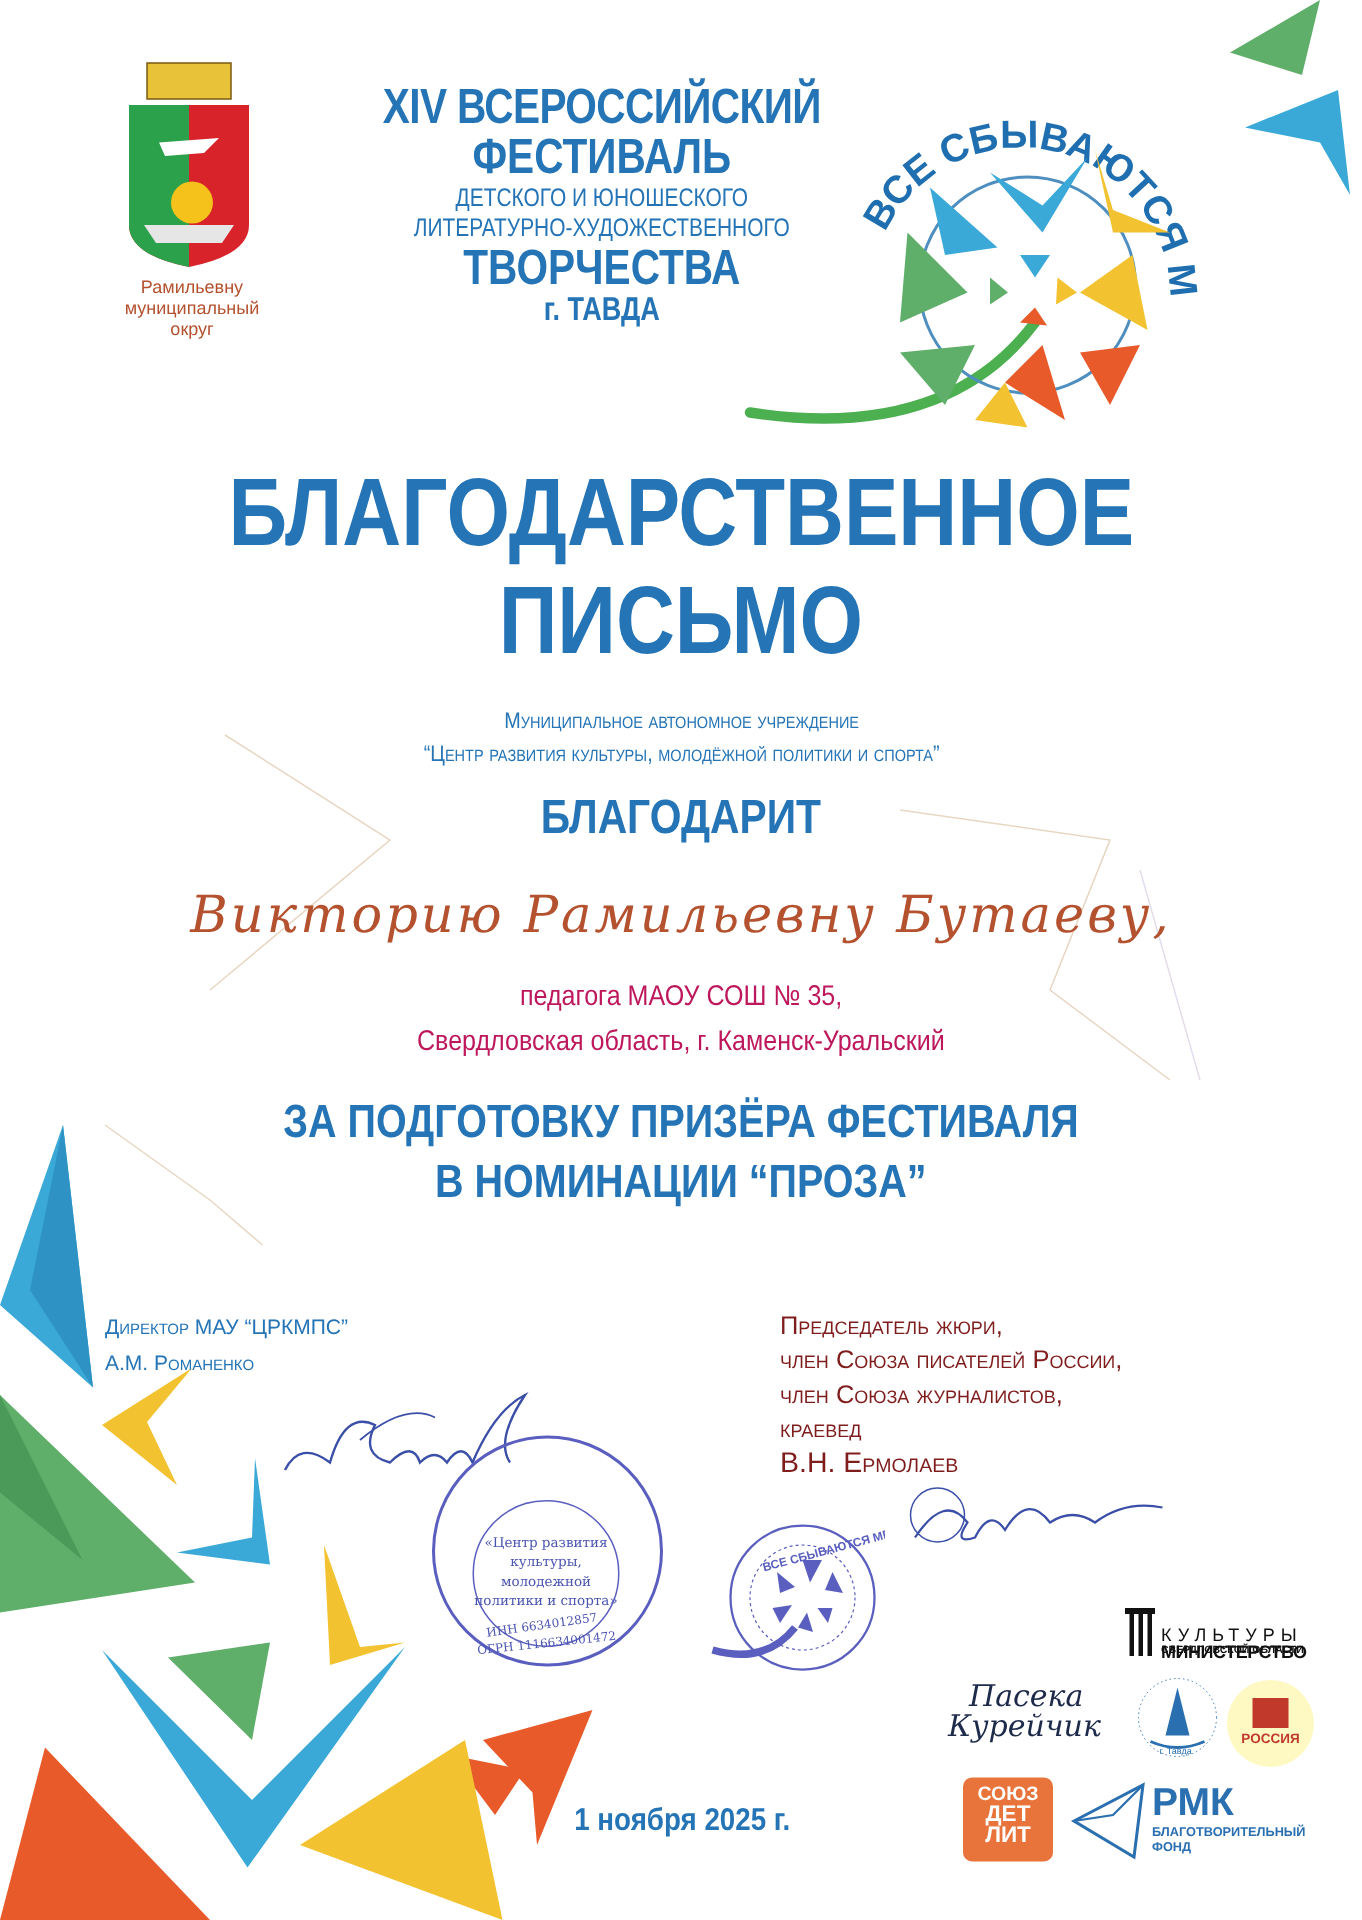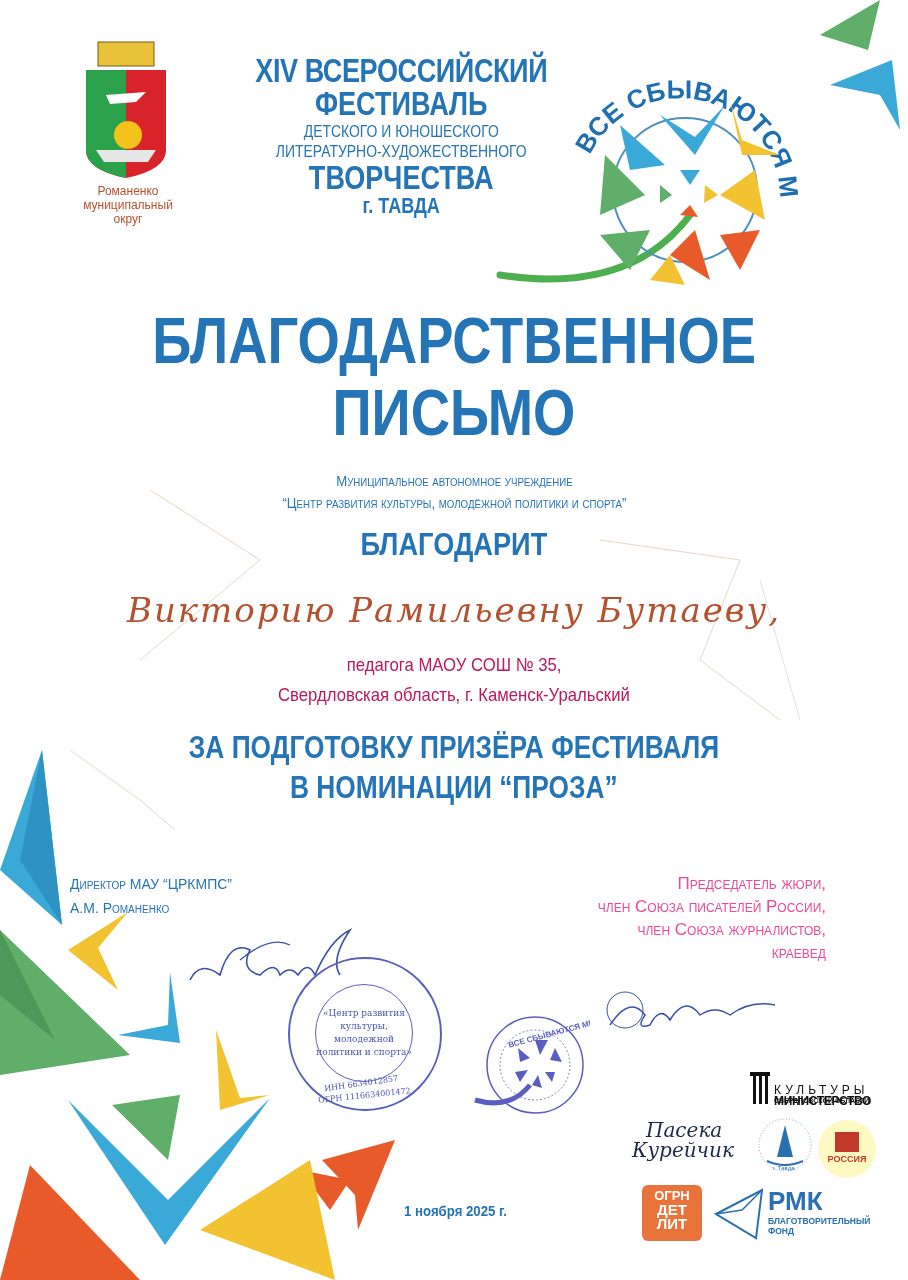--- a/index.html
+++ b/index.html
@@ -23,26 +23,26 @@
   #org { left:0; top:470px; width:908px; text-align:center; font-size:15px; line-height:22px; color:#2474b6; }
   #org span { display:inline-block; transform:scaleX(0.88); }
   #thanks { left:0; top:526px; width:908px; text-align:center; font-size:32px; font-weight:bold; color:#2474b6; }
   #thanks span{ display:inline-block; transform:scaleX(0.85); }
   #recipient { left:0; top:590px; width:908px; text-align:center; font-family:"DejaVu Serif", serif; font-style:italic; font-size:34px; color:#b4512e; letter-spacing:2px; }
   #recipient-info { left:0; top:650px; width:908px; text-align:center; font-size:19px; line-height:30px; color:#be185d;text-decoration:underline; }
   #recipient-info span { display:inline-block; transform:scaleX(0.88); }
   #reason { left:0; top:728px; width:908px; text-align:center; font-size:31px; font-weight:bold; line-height:40px; color:#2474b6; }
   #reason span { display:inline-block; transform:scaleX(0.85); }
   #sig-left { left:70px; top:872px; width:240px; text-align:left; font-size:14px; line-height:24px; color:#2474b6; }
-  #sig-right { left:520px; top:872px; width:306px; text-align:right; font-size:17px; line-height:23px; color:#ec4899; }
-  #date { left:360px; top:1202px; width:190px; text-align:center; font-size:15px; font-weight:bold; color:#2474b6; }
+  #sig-right { left:520px; top:872px; width:306px; font-size:17px; line-height:23px; color:#7f1d1d; }
+  #date { left:360px; top:1202px; width:190px; text-align:center; font-size:21px; font-weight:bold; color:#2474b6; }
   #date span { display:inline-block; transform:scaleX(0.88); }
   .stamp-round { border:2px solid #5a5fbf; border-radius:50%; color:#4b55b0; }
   #stamp1 { left:288px; top:957px; width:150px; height:150px; }
-  #stamp1 .inner { position:absolute; left:25px; top:25px; width:96px; height:96px; border:1.5px solid #5a5fbf; border-radius:50%;
+  #stamp1 .inner { position:absolute; left:25px; top:41px; width:96px; height:96px; border:1.5px solid #5a5fbf; border-radius:50%;
                    display:flex; align-items:center; justify-content:center; text-align:center; font-family:"DejaVu Serif", serif; font-size:9px; line-height:13px; color:#4b55b0; }
   #stamp1 .ring { position:absolute; font-family:"DejaVu Serif", serif; font-size:8px; color:#4b55b0; white-space:nowrap; }
   #stamp2 { left:470px; top:1010px; width:120px; height:110px; }
   .logo-block { position:absolute; }
   #min-kult { left:748px; top:1068px; width:130px; height:42px; }
   #min-kult .txt1 { position:absolute; left:26px; top:2px; font-size:12px; font-weight:bold; color:#111; letter-spacing:-0.3px;margin-top:24px;}
   #min-kult .txt2 { position:absolute; left:26px; top:15px; font-size:12px; font-weight:normal; color:#111; letter-spacing:4px;}
   #min-kult .txt3 { position:absolute; left:26px; top:29px; font-size:7px; font-weight:bold; color:#111;}
   #paseka { left:632px; top:1120px; width:120px; height:50px; font-family:"DejaVu Serif", serif; font-style:italic; color:#1d2a4a; font-size:20px; line-height:20px; }
   #library { left:755px; top:1117px; width:60px; height:58px; }
@@ -90,21 +90,21 @@
     <rect x="22" y="2" width="56" height="24" fill="#e8c33a"></rect>
     <rect x="22" y="2" width="56" height="24" fill="none" stroke="#7a5a10" stroke-width="1"></rect>
     <path d="M10,30 L90,30 L90,110 Q90,130 50,138 Q10,130 10,110 Z" fill="#d8232a"></path>
     <path d="M10,30 L50,30 L50,138 Q10,130 10,110 Z" fill="#2aa14a"></path>
     <circle cx="52" cy="95" r="14" fill="#f4c21a"></circle>
     <path d="M20,110 L80,110 L72,122 L28,122 Z" fill="#e6e6e6"></path>
     <path d="M30,55 L70,52 L60,62 L34,64 Z" fill="#ffffff"></path>
   </svg>
 </div>
 <div class="abs" id="emblem-caption">
-  <div>Романенко</div>
+  <div>Рамильевну</div>
   <div>муниципальный</div>
   <div>округ</div>
 </div>
 
 <div class="abs blue" id="fest-title">
   <div class="l1">XIV ВСЕРОССИЙСКИЙ</div>
   <div class="l2">ФЕСТИВАЛЬ</div>
   <div class="l3">ДЕТСКОГО И ЮНОШЕСКОГО</div>
   <div class="l3" style="margin-top:0">ЛИТЕРАТУРНО-ХУДОЖЕСТВЕННОГО</div>
   <div class="l4">ТВОРЧЕСТВА</div>
@@ -172,20 +172,21 @@
 <svg class="abs" style="left:180px;top:920px" width="200" height="80">
   <path d="M10,60 Q20,40 40,55 Q50,20 70,30 Q60,50 80,55 Q95,40 100,55 Q110,45 118,55 Q128,40 135,55 Q150,20 170,10 Q150,40 160,55" fill="none" stroke="#3b4fa8" stroke-width="1.6"></path>
   <path d="M60,40 Q90,15 110,25" fill="none" stroke="#3b4fa8" stroke-width="1.2"></path>
 </svg>
 
 <div class="abs sc" id="sig-right">
   <div>Председатель жюри,</div>
   <div>член Союза писателей России,</div>
   <div>член Союза журналистов,</div>
   <div>краевед</div>
+  <div style="font-size:19px">В.Н. Ермолаев</div>
 </div>
 <svg class="abs" style="left:590px;top:985px" width="200" height="60">
   <path d="M20,40 Q40,10 55,30 Q45,45 60,40 Q70,20 80,35 Q95,10 110,30 Q125,20 140,30 Q160,15 185,20" fill="none" stroke="#3b4fa8" stroke-width="1.5"></path>
   <circle cx="35" cy="25" r="18" fill="none" stroke="#3b4fa8" stroke-width="1"></circle>
 </svg>
 
 <div class="abs stamp-round" id="stamp1">
   <div class="inner">
     <div>
       <div>«Центр развития</div>
@@ -243,21 +244,21 @@
   </svg>
   <div style="position:absolute;left:18px;top:48px;font-size:6px;color:#2a6fb0">г. Тавда</div>
 </div>
 
 <div class="logo-block" id="russia">
   <div style="position:absolute;left:17px;top:12px;width:24px;height:20px;background:#c0392b;"></div>
   <div class="lbl">РОССИЯ</div>
 </div>
 
 <div class="logo-block" id="souz">
-  <div>ОГРН</div>
+  <div>СОЮЗ</div>
   <div style="font-size:15px">ДЕТ</div>
   <div style="font-size:15px">ЛИТ</div>
 </div>
 
 <div class="logo-block" id="rmk">
   <svg width="54" height="56" viewBox="0 0 54 56" style="position:absolute;left:0;top:0">
     <polygon points="4,28 50,4 44,52" fill="none" stroke="#2a6fb0" stroke-width="2"></polygon>
     <polyline points="4,28 30,24 50,4 M30,24 44,52" fill="none" stroke="#2a6fb0" stroke-width="1.5"></polyline>
   </svg>
   <div class="big">РМК</div>

